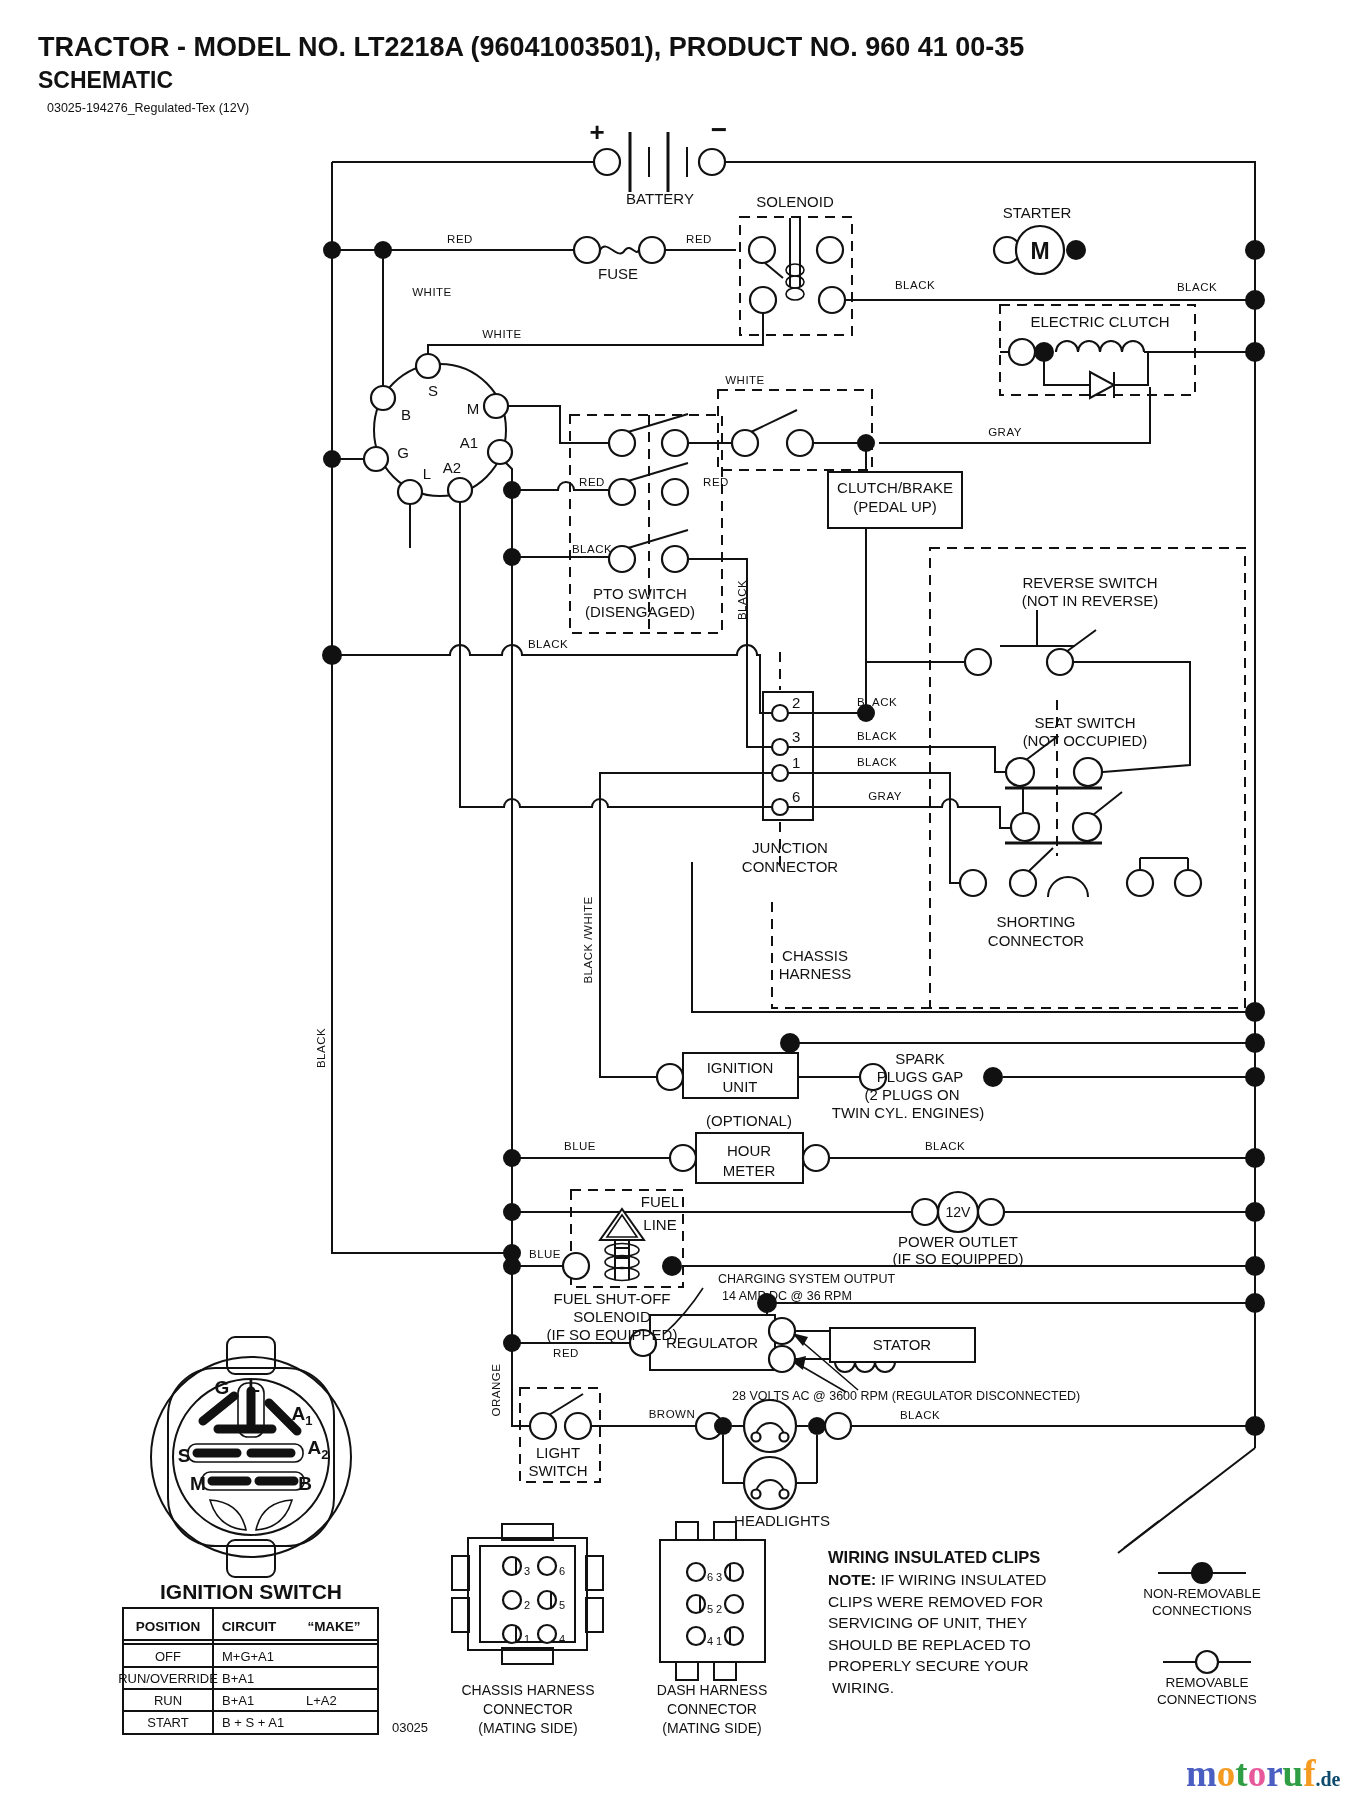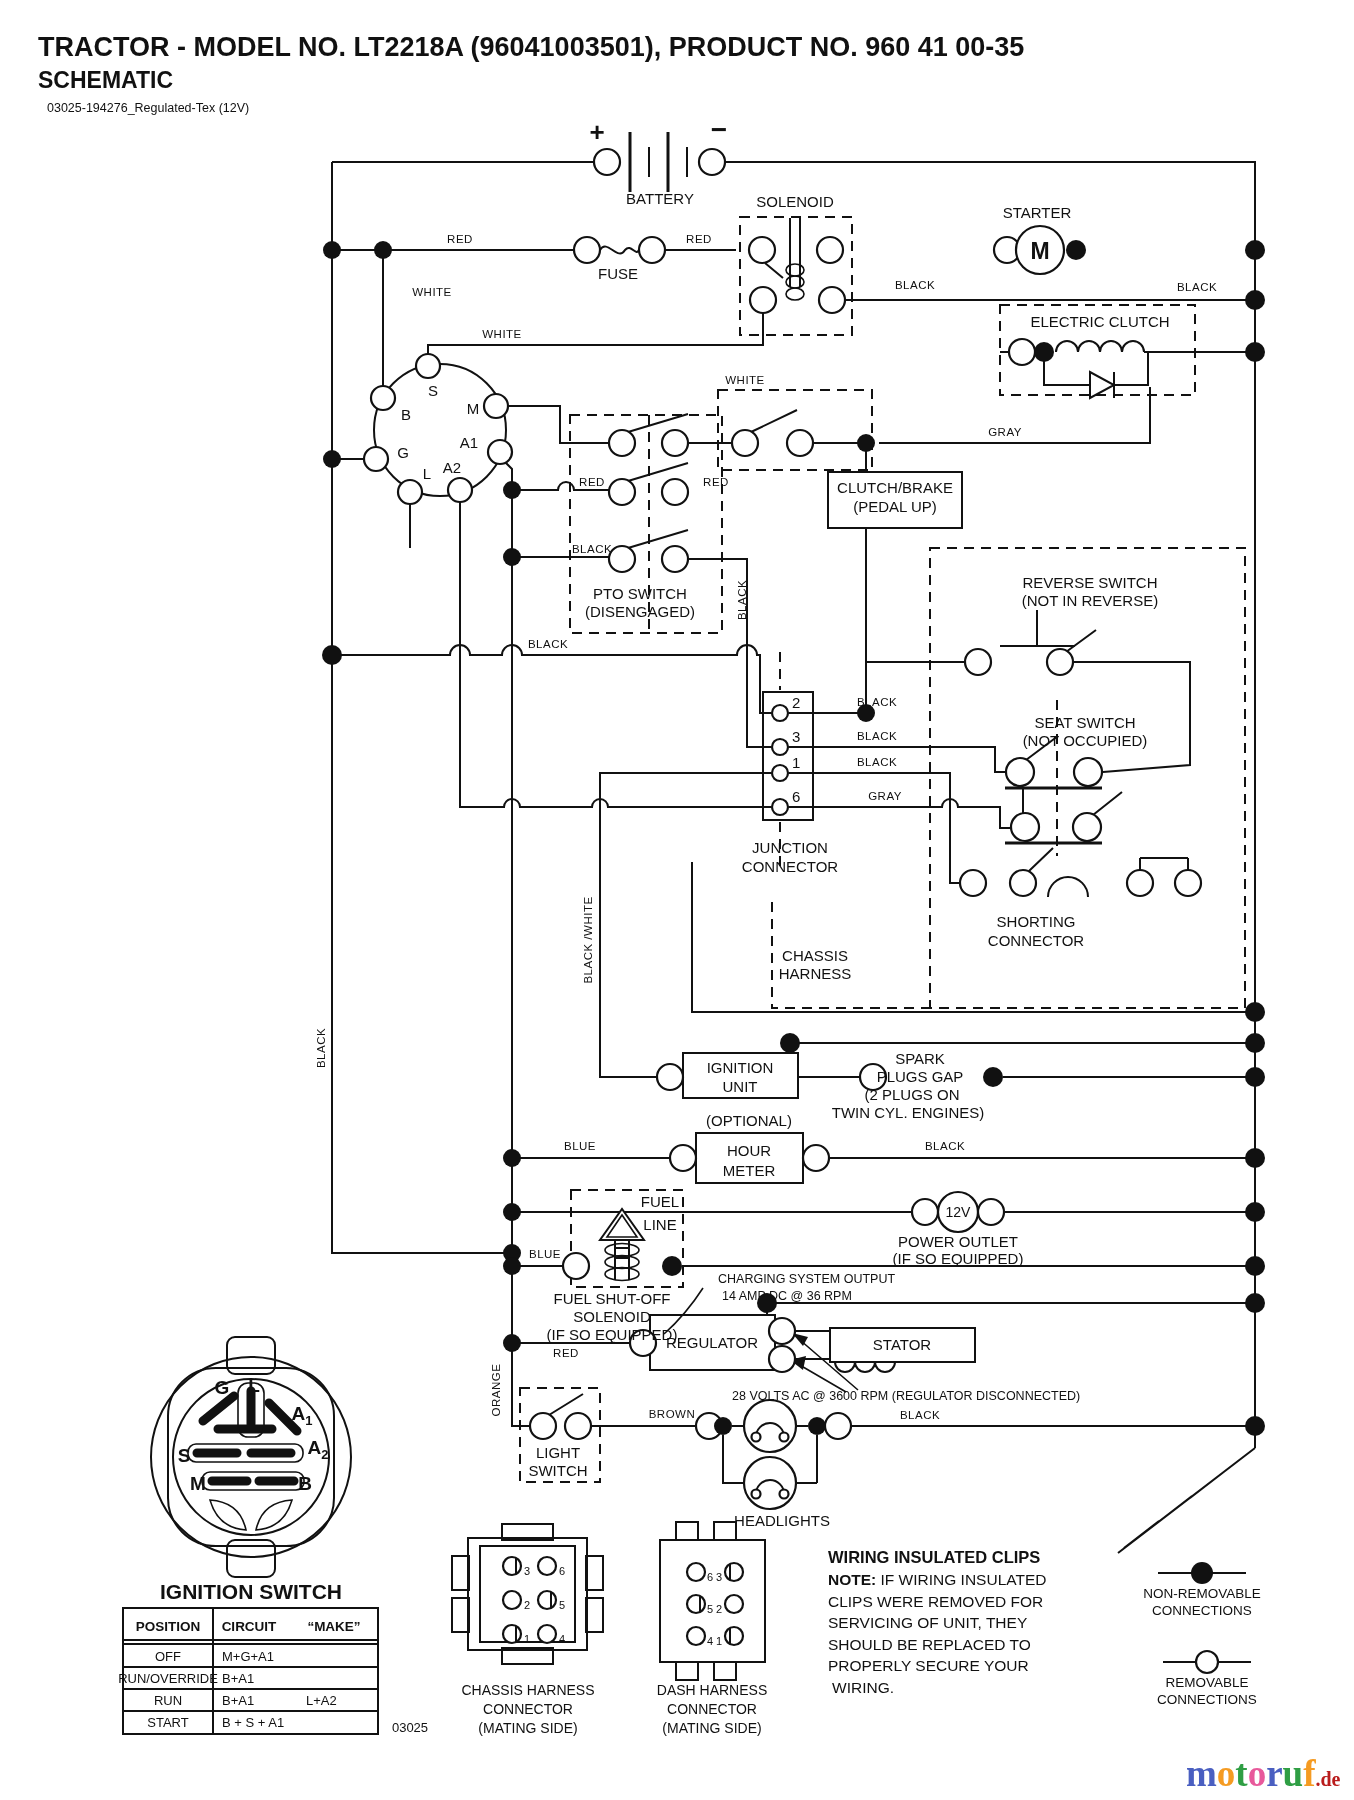--- a/index.html
+++ b/index.html
@@ -20,21 +20,21 @@
   .pin{font-size:15px;}
   .pnum{font-size:11px;}
   .ttl{font-size:27px;font-weight:bold;}
   .ttl2{font-size:23px;font-weight:bold;}
   .note{font-size:15.5px;}
   .leg{font-size:13.5px;text-anchor:middle;}
   .tbl{font-size:13px;}
   .hdr{font-size:13.5px;font-weight:bold;text-anchor:middle;}
   .keyl{font-size:19px;font-weight:bold;text-anchor:middle;}
   #watermark{position:absolute;left:1186px;top:1752px;font-family:"Liberation Serif",serif;font-weight:bold;font-size:37px;}
-  #watermark .de{font-size:20px;color:#b91c1c;font-weight:bold;}
+  #watermark .de{font-size:20px;color:#0c4a6e;font-weight:bold;}
 </style>
 </head>
 <body>
 
 <div id="page">
 <svg width="1354" height="1800" viewBox="0 0 1354 1800">
 
   <g>
     <text class="ttl" x="38" y="56">TRACTOR - MODEL NO. LT2218A (96041003501), PRODUCT NO. 960 41 00-35</text>
     <text class="ttl2" x="38" y="88">SCHEMATIC</text>

